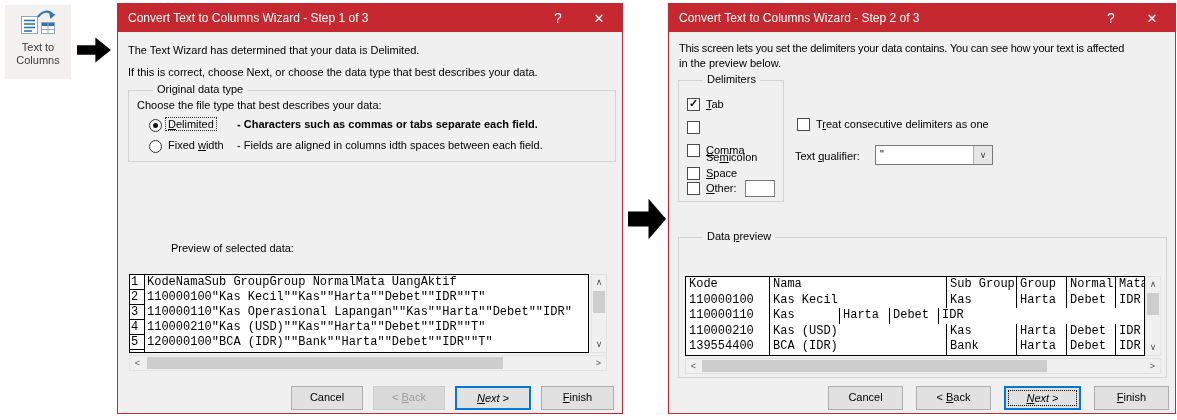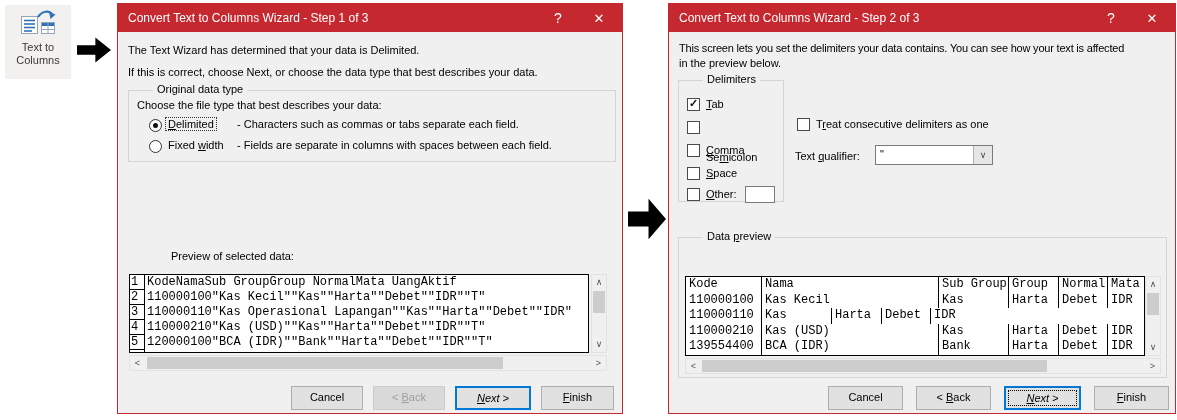--- a/index.html
+++ b/index.html
@@ -49,21 +49,21 @@
   .mono{font-family:"Liberation Mono",monospace;font-size:12px;}
   .pv-box{position:absolute;background:#fff;border:1px solid #000;box-sizing:border-box;overflow:hidden;}
   .pv-row{display:flex;height:15px;line-height:15px;}
   .pv-num{width:13px;flex:none;border-right:1px solid #000;border-bottom:1px solid #000;
           box-sizing:content-box;padding-left:1px;}
   .pv-text{white-space:pre;padding-left:2px;overflow:hidden;flex:1;}
 
   .tb-rowline{display:flex;height:15.5px;line-height:15.5px;}
   .tc{flex:none;border-right:1px solid #000;box-sizing:border-box;padding-left:3px;
       white-space:pre;overflow:hidden;}
-  .c0{width:76px;} .c1{width:177px;} .c2{width:70px;} .c3{width:50px;} .c4{width:49px;}
+  .c0{width:84px;} .c1{width:177px;} .c2{width:70px;} .c3{width:50px;} .c4{width:49px;}
   .c5{flex:1;border-right:none;}
 
   
   .sb{position:absolute;background:#F0F0F0;border:1px solid #E2E2E2;box-sizing:border-box;}
   .sb-btn{color:#555;text-align:center;cursor:default;}
   .sb-v .sb-btn{height:15px;line-height:15px;font-size:9px;}
   .sb-h{display:flex;}
   .sb-h .sb-btn{width:15px;height:14px;line-height:14px;font-size:9px;flex:none;}
   .sb-thumb{position:absolute;background:#CDCDCD;}
 
@@ -122,30 +122,30 @@
 
   <div class="line" style="left:10px;top:62px;">If this is correct, choose Next, or choose the data type that best describes your data.</div>
   <div class="line" style="left:10px;top:40px;">The Text Wizard has determined that your data is Delimited.</div>
 
   <div class="groupbox" style="left:10px;top:86px;width:488px;height:72px;">
     <span class="grouplabel">Original data type</span>
     <div class="line" style="left:8px;top:8px;">Choose the file type that best describes your data:</div>
     <div style="position:absolute;left:0;top:27px;width:100%;height:16px;">
       <span class="radio sel" style="left:20px;top:1px;"></span>
       <span class="line focusrect" style="left:37px;top:0;"><u>D</u>elimited</span>
-      <span class="line" style="left:108px;top:0;">- Characters such as commas or tabs separate each field.</span>
+      <span class="line" style="left:108px;top:0;font-weight:bold;">- Characters such as commas or tabs separate each field.</span>
     </div>
     <div style="position:absolute;left:0;top:48px;width:100%;height:16px;">
       <span class="radio" style="left:20px;top:1px;"></span>
       <span class="line" style="left:39px;top:0;">Fixed <u>w</u>idth</span>
-      <span class="line" style="left:108px;top:0;">- Fields are separate in columns with spaces between each field.</span>
-    </div>
-  </div>
-
-  <div class="line" style="left:12px;top:246px;padding-left:41px;">Preview of selected data:</div>
+      <span class="line" style="left:108px;top:0;">- Fields are aligned in columns idth spaces between each field.</span>
+    </div>
+  </div>
+
+  <div class="line" style="left:12px;top:238px;padding-left:41px;">Preview of selected data:</div>
 
   <div style="position:absolute;left:11px;top:270px;width:494px;height:97px;">
     <div class="pv-box mono" style="left:0;top:0;width:460px;height:79px;">
       <div class="pv-row">
         <span class="pv-num">1</span>
         <span class="pv-text">KodeNamaSub GroupGroup NormalMata UangAktif</span>
       </div>
       <div class="pv-row">
         <span class="pv-num">2</span>
         <span class="pv-text">110000100"Kas Kecil""Kas""Harta""Debet""IDR""T"</span>
@@ -208,21 +208,21 @@
       <span class="line" style="left:27px;top:0;margin-top:30px;">Se<u>m</u>icolon</span>
     </div>
     <div style="position:absolute;left:0;top:63px;width:100%;height:15px;">
       <span class="checkbox" style="left:8px;"></span>
       <span class="line" style="left:27px;top:0;"><u>C</u>omma</span>
     </div>
     <div style="position:absolute;left:0;top:86px;width:100%;height:15px;">
       <span class="checkbox" style="left:8px;"></span>
       <span class="line" style="left:27px;top:0;"><u>S</u>pace</span>
     </div>
-    <div style="position:absolute;left:0;top:105px;width:100%;height:17px;">
+    <div style="position:absolute;left:0;top:99px;width:100%;height:17px;">
       <span class="checkbox" style="left:8px;top:2px;"></span>
       <span class="line" style="left:27px;top:2px;"><u>O</u>ther:</span>
       <input class="textinput" style="left: 66px; top: 0px; width: 30px; height: 17px;">
     </div>
   </div>
 
   <div style="position:absolute;left:128px;top:114px;height:15px;">
     <span class="checkbox" style="left:0;"></span>
     <span class="line" style="left:19px;top:0;">T<u>r</u>eat consecutive delimiters as one</span>
   </div>

